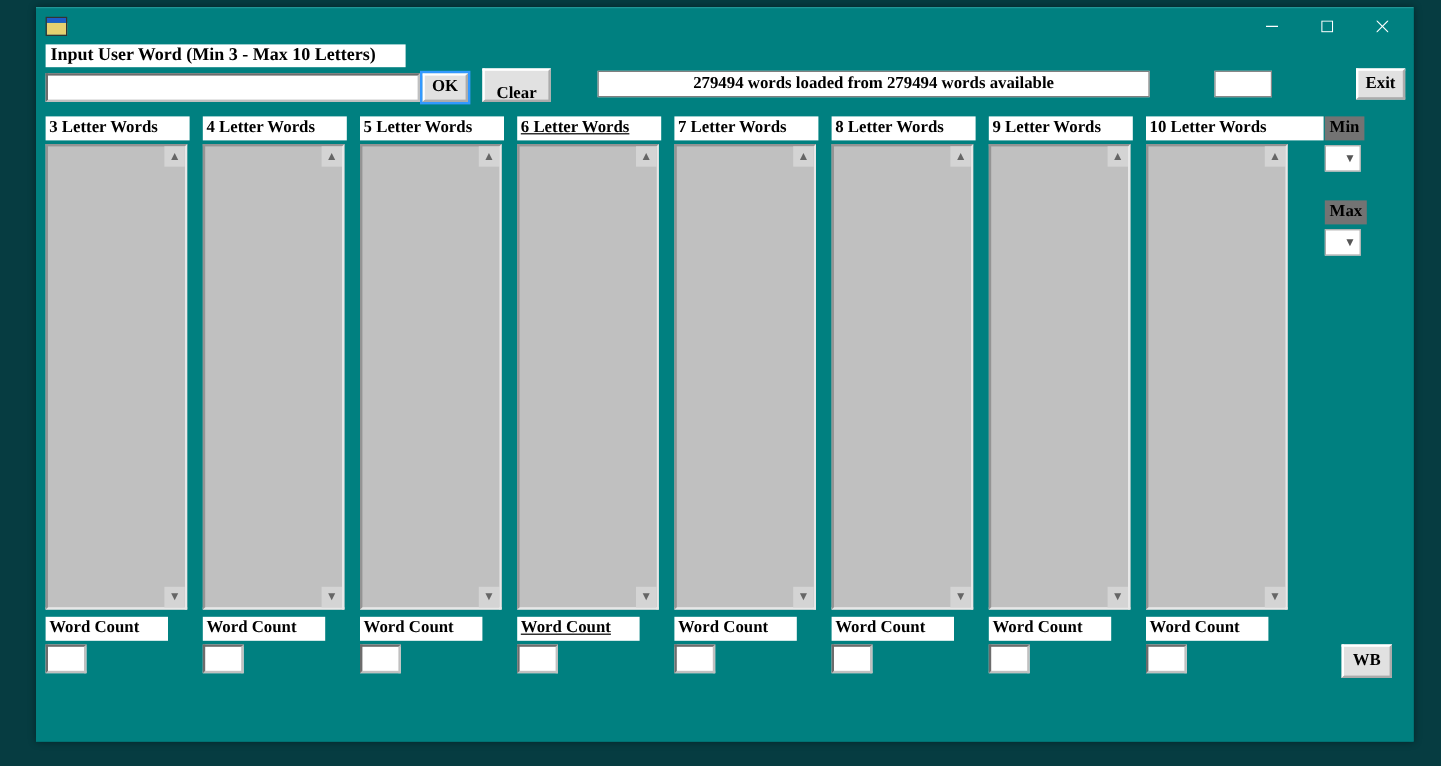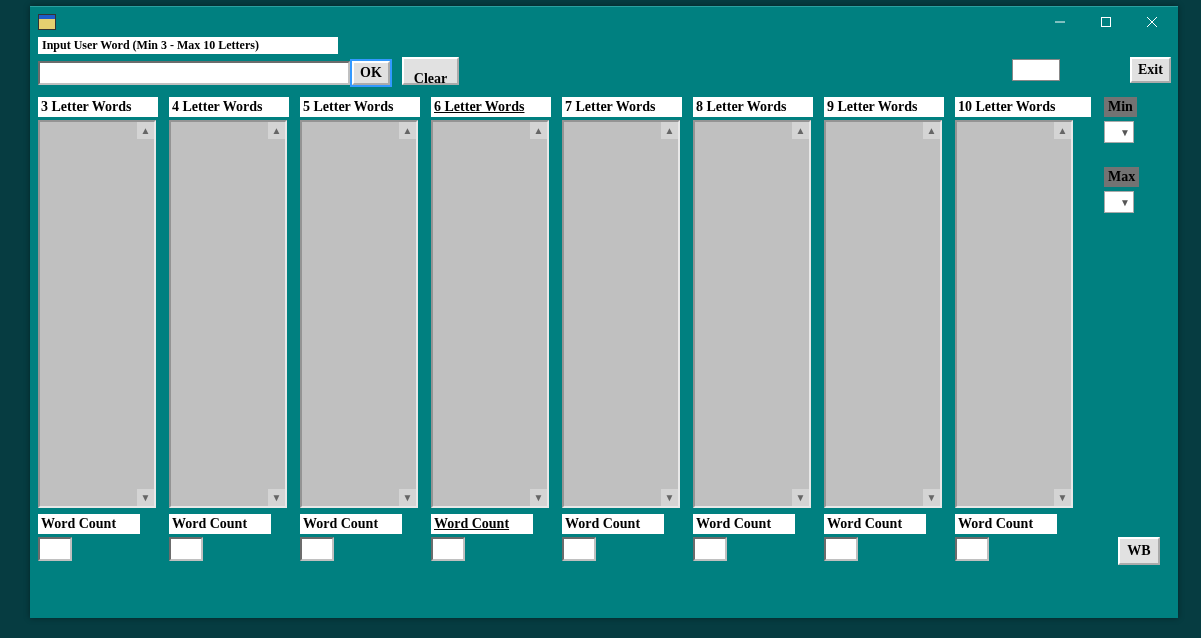--- a/index.html
+++ b/index.html
@@ -45,21 +45,21 @@
   .client {
     position: absolute;
     left: 0; top: 30px; right: 0; bottom: 0;
     background: #008080;
     padding: 0 8px 8px 8px;
   }
   .lbl-white {
     background: #ffffff;
     color: #000;
     font-weight: bold;
-    font-size: 12px;
+    font-size: 15px;
     padding: 1px 4px;
     display: inline-block;
     border: none;
   }
   .row-top1 { position: absolute; left: 8px; top: 0; }
   .row-top2 { position: absolute; left: 8px; top: 22px; height: 26px; display:flex; align-items:flex-end; }
   .text-input {
     width: 312px; height: 24px;
     background: #fff; border: 2px inset #c0c0c0;
     font-family: Georgia, serif; font-size: 14px; padding: 0 3px;
@@ -177,20 +177,21 @@
   <div class="client">
 
     <div class="row-top1 lbl-white" style="width:300px;">Input User Word (Min 3 - Max 10 Letters)</div>
 
     <div class="row-top2">
       <input class="text-input" type="text" value="" style="">
       <button class="btn3d ok-focus" style="margin-left:2px;">OK</button>
       <button class="btn3d" style="margin-left:12px;padding:12px 10px;">Clear</button>
     </div>
 
+    <div class="status-box">279494 words loaded from 279494  words available</div>
     <div class="small-box"></div>
     <button class="btn3d exit-btn">Exit</button>
 
     <div class="cols-area">
 
       <div class="col" style="left:0px;">
         <div class="hdr">3 Letter Words</div>
         <div class="listbox">
           <div class="sb">
             <div class="arrow">▲</div>
@@ -274,21 +275,21 @@
               <div class="arrow">▲</div>
               <div class="track"></div>
               <div class="arrow bottom">▼</div>
             </div>
         </div>
         <div class="wc-lbl">Word Count</div>
         <div class="wc-box"></div>
       </div>
 
       <div class="col" style="left:917px;">
-        <div class="hdr" style="width:136px;">10 Letter Words</div>
+        <div class="hdr" style="width:148px;">10 Letter Words</div>
         <div class="listbox">
           <div class="sb">
               <div class="arrow">▲</div>
               <div class="track"></div>
               <div class="arrow bottom">▼</div>
             </div>
         </div>
         <div class="wc-lbl">Word Count</div>
         <div class="wc-box"></div>
       </div>

